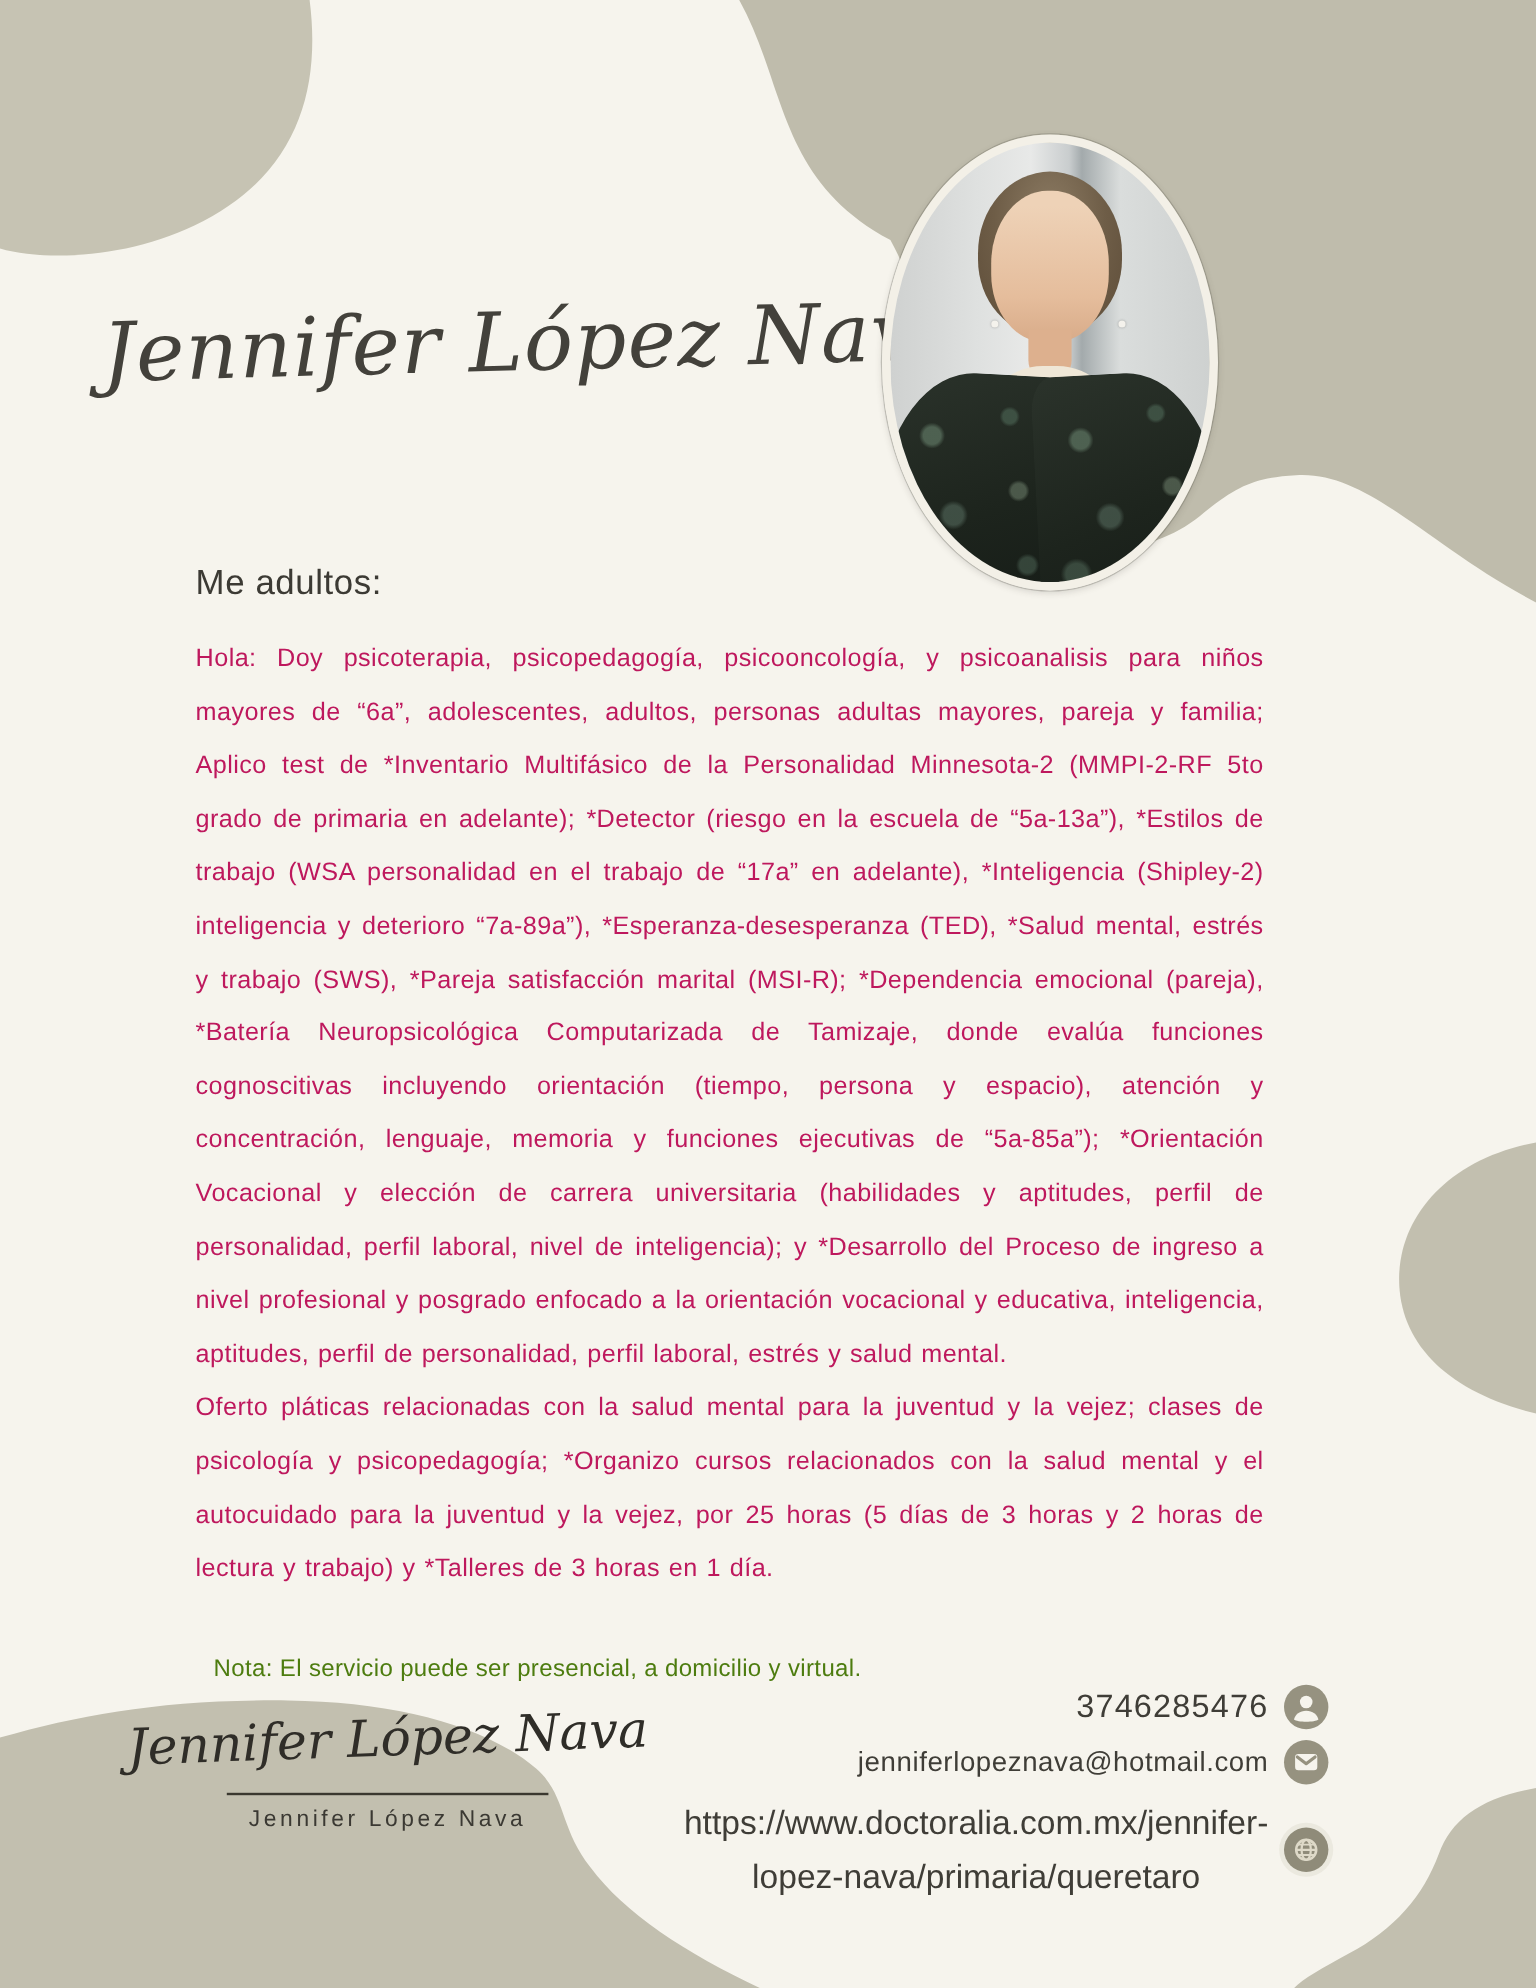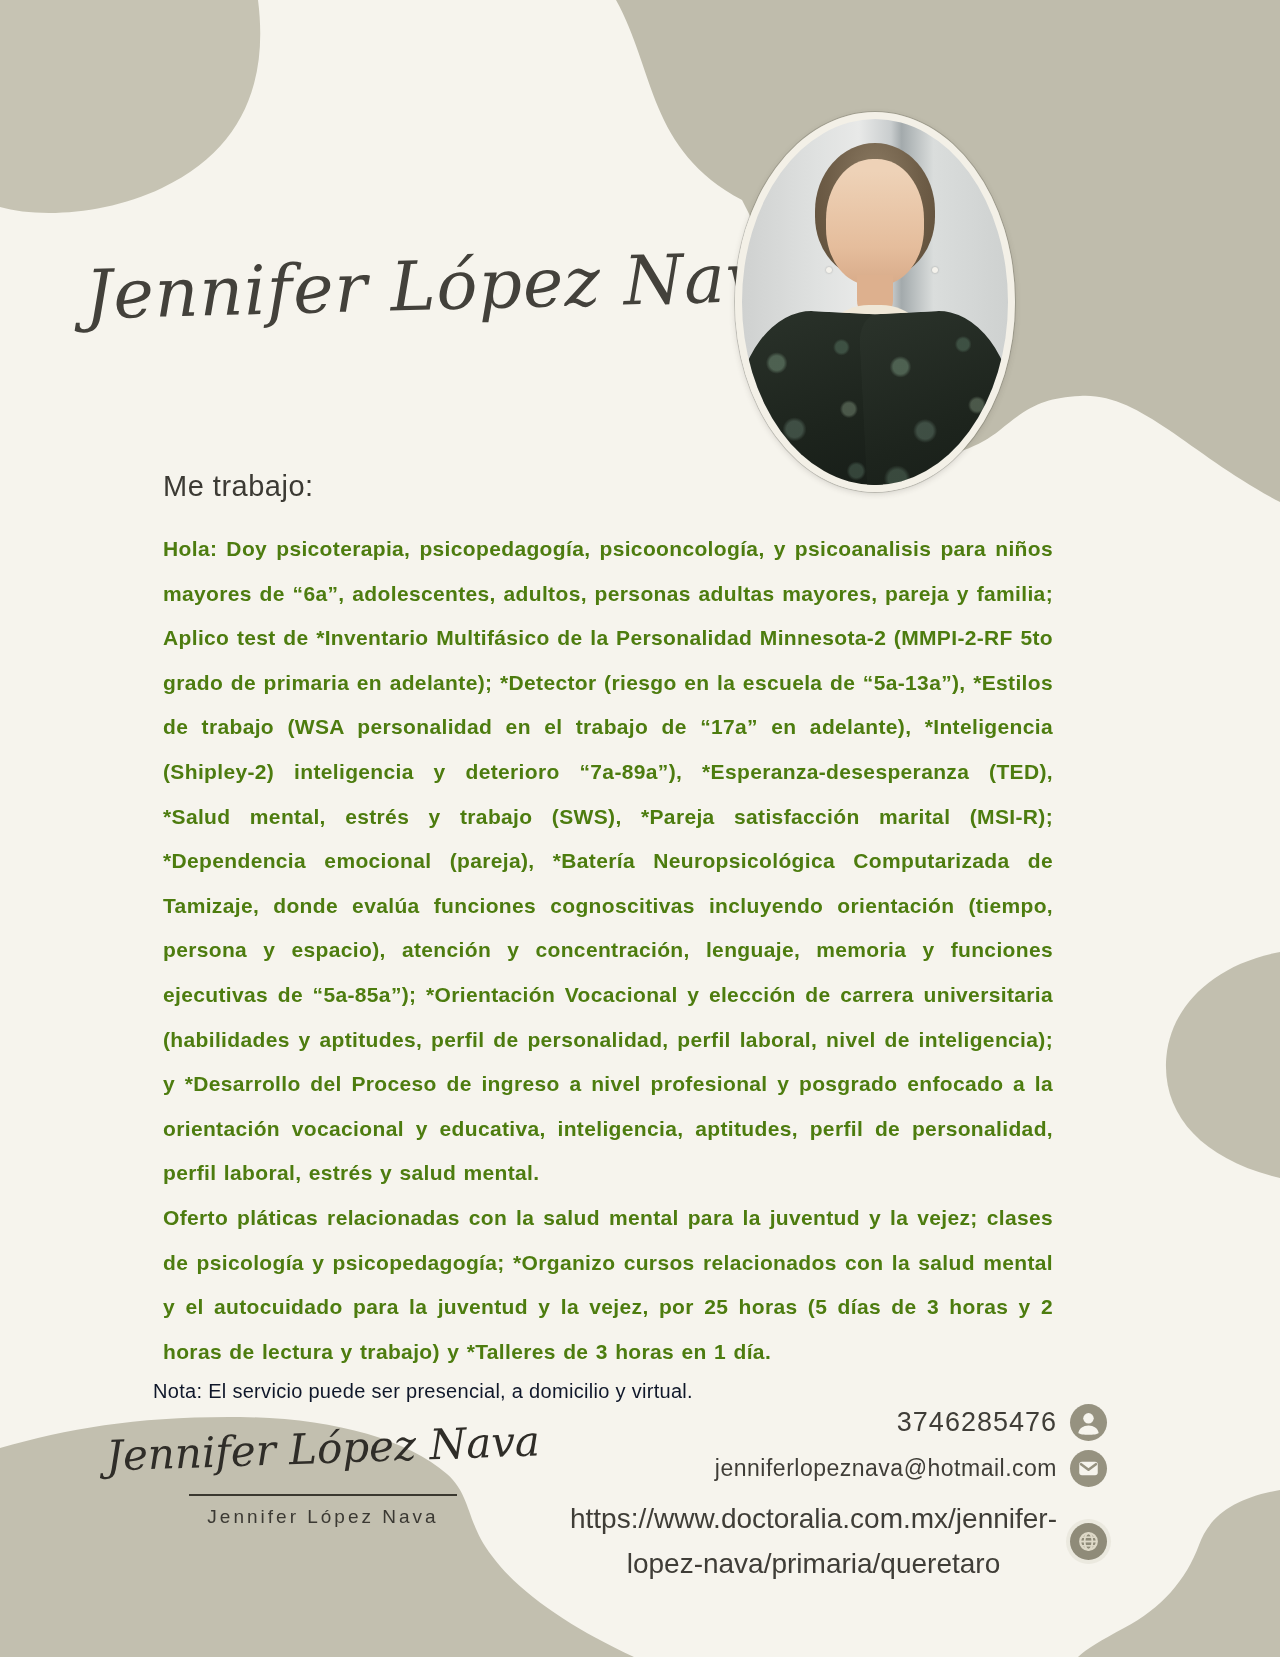--- a/index.html
+++ b/index.html
@@ -65,24 +65,24 @@
       linear-gradient(160deg,#2b332b 0%, #1d241d 60%, #161c17 100%);
   }
   .jacket-left  { left:-12px; border-radius:74px 18px 0 0 / 110px 30px 0 0; transform:rotate(3deg);  transform-origin:bottom left; }
   .jacket-right { right:-12px; border-radius:18px 74px 0 0 / 30px 110px 0 0; transform:rotate(-3deg); transform-origin:bottom right; }
 
   
   .content { position:absolute; left:163px; top:470px; width:890px; z-index:2; }
   .content h2 { font-size:29px; font-weight:400; color:#3c3a34; letter-spacing:.5px; margin-bottom:24px; }
   .content p  {
     font-size:21px; line-height:44.6px; text-align:justify;
-    letter-spacing:.35px; word-spacing:1.2px; color:#4d7c0f; font-weight:700;
+    letter-spacing:.35px; word-spacing:1.2px; color:#be185d; font-weight:400;
   }
 
-  .note { position:absolute; left:153px; top:1380px; z-index:2; font-size:20px; letter-spacing:.3px; color:#0f172a; }
+  .note { position:absolute; left:178px; top:1380px; z-index:2; font-size:20px; letter-spacing:.3px; color:#4d7c0f; }
 
   
   .signature { position:absolute; left:158px; top:1402px; width:330px; z-index:2; text-align:center; }
   .sig-script {
     font-family:"DejaVu Serif", serif; font-style:italic; font-size:42px;
     color:#2f2d28; height:92px; display:flex; align-items:center; justify-content:center;
     white-space:nowrap; transform:rotate(-2deg);
   }
   .sig-line { width:268px; height:2px; background:#3a382f; margin:0 auto; }
   .sig-printed { margin-top:10px; font-size:19px; letter-spacing:3px; color:#3b3933; }
@@ -123,21 +123,21 @@
     <div class="person-neck"></div>
     <div class="person-earring left"></div>
     <div class="person-earring right"></div>
     <div class="person-blouse"></div>
     <div class="person-necklace"></div>
     <div class="jacket jacket-left"></div>
     <div class="jacket jacket-right"></div>
   </div>
 
   <main class="content">
-    <h2>Me trabajo:</h2>
+    <h2>Me adultos:</h2>
     <p>Hola: Doy psicoterapia, psicopedagogía, psicooncología, y psicoanalisis para niños mayores de “6a”, adolescentes, adultos, personas adultas mayores, pareja y familia; Aplico test de *Inventario Multifásico de la Personalidad Minnesota-2 (MMPI-2-RF 5to grado de primaria en adelante); *Detector (riesgo en la escuela de “5a-13a”), *Estilos de trabajo (WSA personalidad en el trabajo de “17a” en adelante), *Inteligencia (Shipley-2) inteligencia y deterioro “7a-89a”), *Esperanza-desesperanza (TED), *Salud mental, estrés y trabajo (SWS), *Pareja satisfacción marital (MSI-R); *Dependencia emocional (pareja), *Batería Neuropsicológica Computarizada de Tamizaje, donde evalúa funciones cognoscitivas incluyendo orientación (tiempo, persona y espacio), atención y concentración, lenguaje, memoria y funciones ejecutivas de “5a-85a”); *Orientación Vocacional y elección de carrera universitaria (habilidades y aptitudes, perfil de personalidad, perfil laboral, nivel de inteligencia); y *Desarrollo del Proceso de ingreso a nivel profesional y posgrado enfocado a la orientación vocacional y educativa, inteligencia, aptitudes, perfil de personalidad, perfil laboral, estrés y salud mental.</p>
     <p>Oferto pláticas relacionadas con la salud mental para la juventud y la vejez; clases de psicología y psicopedagogía; *Organizo cursos relacionados con la salud mental y el autocuidado para la juventud y la vejez, por 25 horas (5 días de 3 horas y 2 horas de lectura y trabajo) y *Talleres de 3 horas en 1 día.</p>
   </main>
 
   <p class="note">Nota: El servicio puede ser presencial, a domicilio y virtual.</p>
 
   <div class="signature">
     <div class="sig-script">Jennifer López Nava</div>
     <div class="sig-line"></div>
     <div class="sig-printed">Jennifer López Nava</div>

